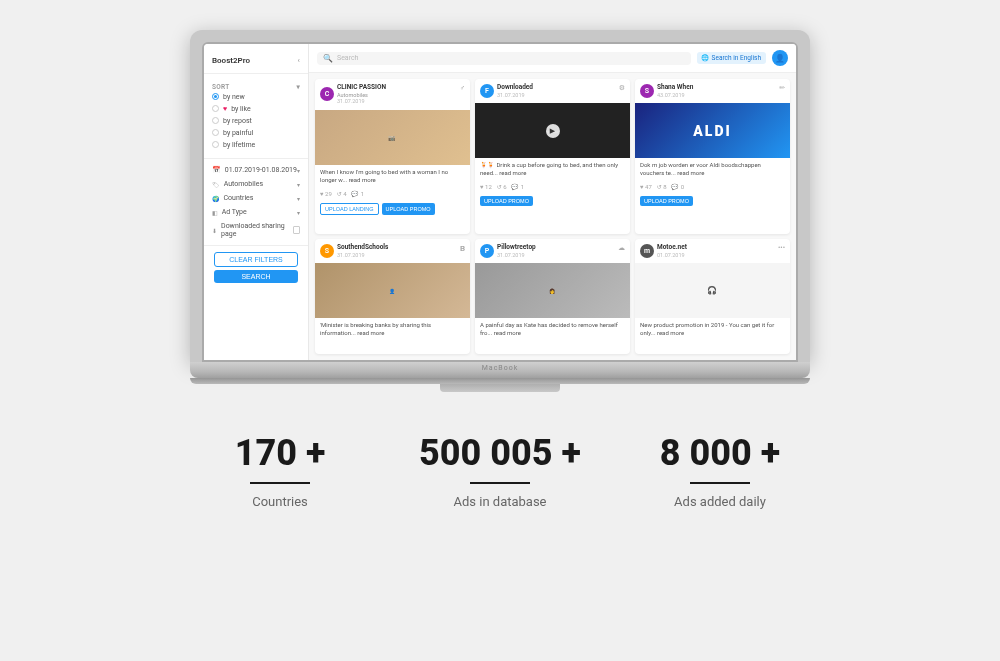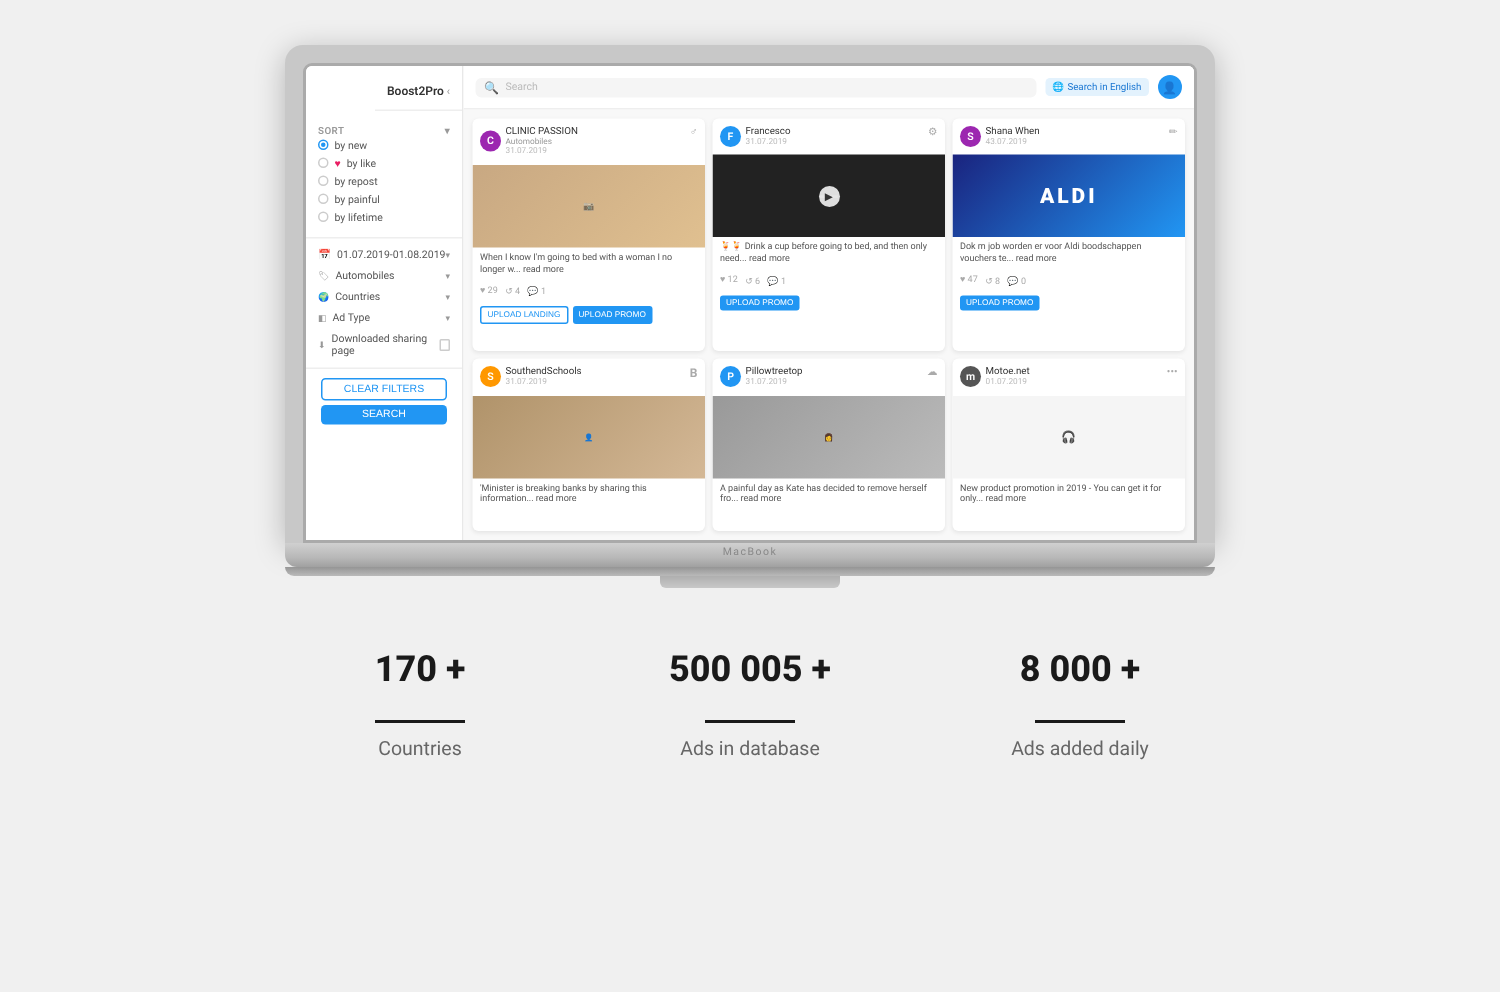--- a/index.html
+++ b/index.html
@@ -90,21 +90,20 @@
       flex-shrink: 0;
       overflow: hidden;
     }
     .sidebar-header {
       display: flex;
       align-items: center;
       justify-content: space-between;
       padding: 4px 8px 8px;
       border-bottom: 1px solid #eee;
       margin-bottom: 6px;
-      margin-left: 46px;
     }
     .sidebar-logo {
       font-size: 8px;
       font-weight: 600;
       color: #333;
     }
     .sidebar-collapse {
       font-size: 8px;
       color: #999;
       cursor: pointer;
@@ -297,21 +296,21 @@
       display: flex;
       align-items: center;
       justify-content: center;
       font-size: 7px;
       color: #fff;
       font-weight: 600;
       flex-shrink: 0;
     }
 
     .ad-user-info { line-height: 1.2; }
-    .ad-username { font-size: 6.5px; font-weight: 400; color: #333; }
+    .ad-username { font-size: 6.5px; font-weight: 700; color: #333; }
     .ad-category { font-size: 5.5px; color: #999; }
     .ad-date { font-size: 5.5px; color: #bbb; }
     .ad-meta-icon { font-size: 7px; color: #aaa; cursor: pointer; }
 
     .ad-img-placeholder {
       width: 100%;
       height: 55px;
       display: flex;
       align-items: center;
       justify-content: center;
@@ -393,24 +392,24 @@
     .stat-item {
       flex: 1;
       max-width: 220px;
       display: flex;
       flex-direction: column;
       align-items: center;
       padding: 0 20px;
     }
 
     .stat-number {
-      font-size: 24px;
+      font-size: 36px;
       font-weight: 800;
       color: #1a1a1a;
-      margin-bottom: 20px;
+      margin-bottom: 8px;
     }
 
     .stat-divider {
       width: 60px;
       height: 2px;
       background: #1a1a1a;
       margin-bottom: 10px;
     }
 
     .stat-label {
@@ -556,21 +555,21 @@
                   <button class="upload-btn">UPLOAD LANDING</button>
                   <button class="upload-btn-filled">UPLOAD PROMO</button>
                 </div>
               </div>
 
               <div class="ad-card">
                 <div class="ad-card-header">
                   <div class="ad-user">
                     <div class="ad-avatar" style="background:#2196F3;">F</div>
                     <div class="ad-user-info">
-                      <div class="ad-username">Francesco</div>
+                      <div class="ad-username">Downloaded</div>
                       <div class="ad-date">31.07.2019</div>
                     </div>
                   </div>
                   <span class="ad-meta-icon">⚙</span>
                 </div>
                 <div class="video-overlay">
                   <div class="ad-img-placeholder" style="background:#222;">
                     <span style="font-size:6px;color:#555;">▬▬</span>
                   </div>
                   <div class="play-btn">▶</div>

